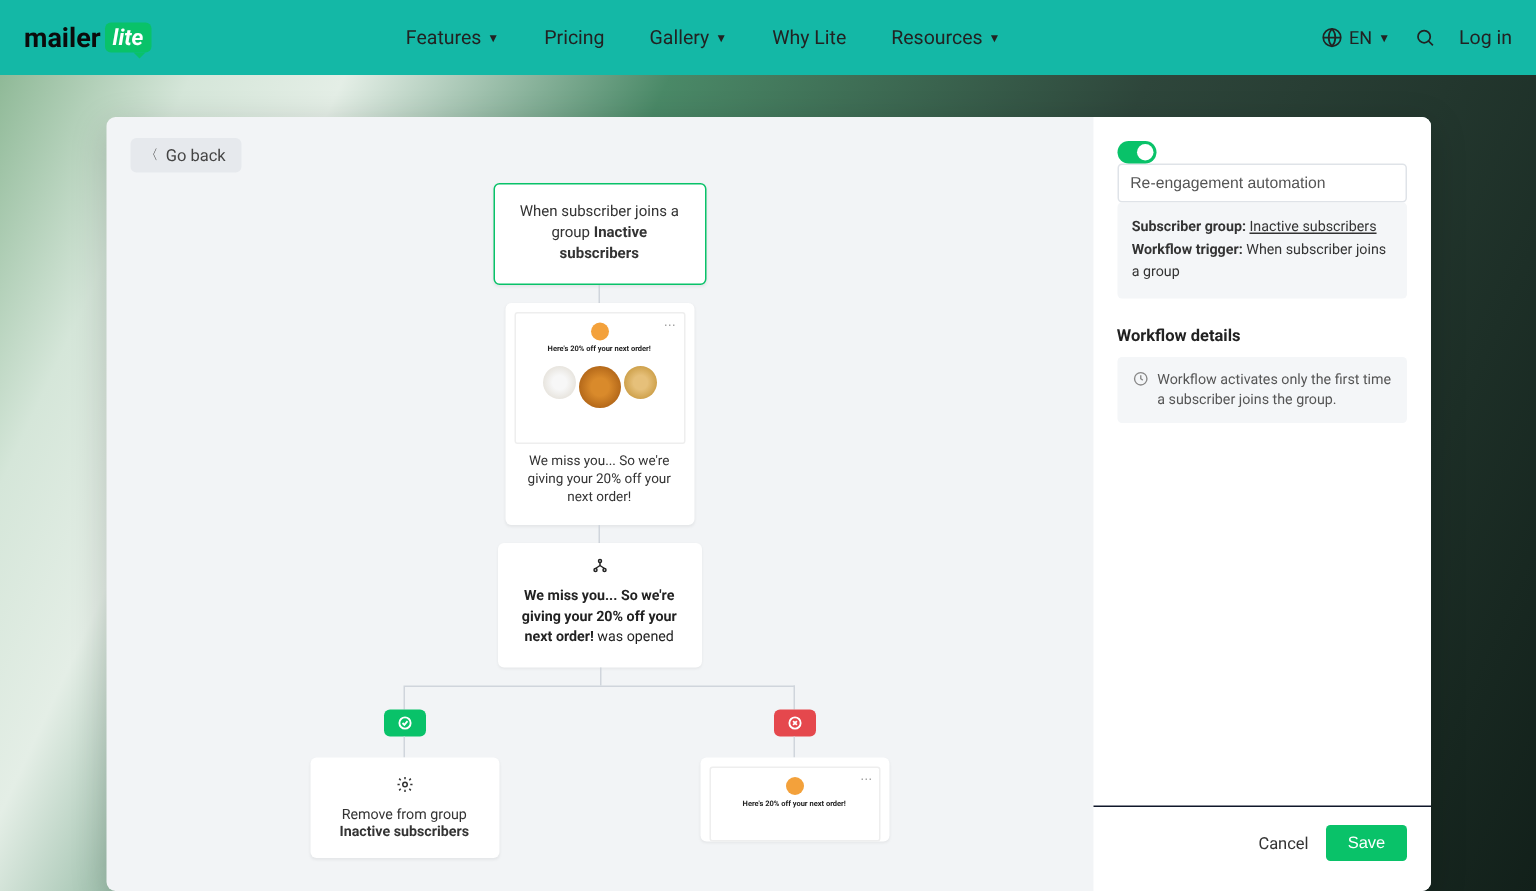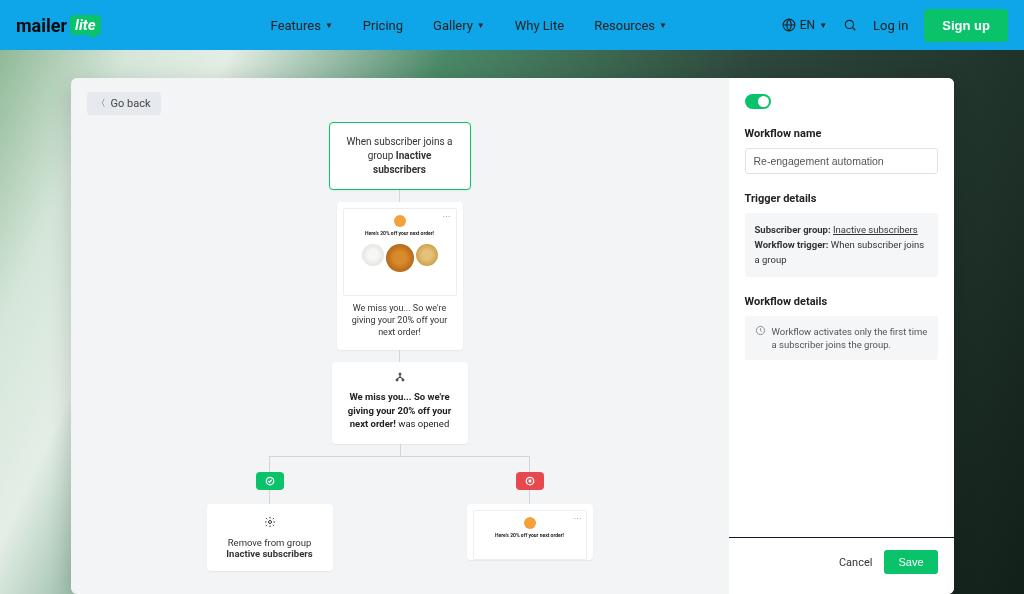--- a/index.html
+++ b/index.html
@@ -1,19 +1,19 @@
 <!DOCTYPE html>
 <html><head>
 <meta charset="utf-8">
 <style>
 * { box-sizing: border-box; margin: 0; padding: 0; }
 body { font-family: -apple-system, BlinkMacSystemFont, "Segoe UI", Roboto, Helvetica, Arial, sans-serif; background: #fff; width: 1024px; height: 594px; overflow: hidden; }
 
 
-.topnav { height: 50px; display: flex; align-items: center; padding: 0 16px; background: #0ea5e9; position: relative; z-index: 20; }
+.topnav { height: 50px; display: flex; align-items: center; padding: 0 16px; background: #14b8a6; position: relative; z-index: 20; }
 .logo { display: flex; align-items: center; font-weight: 700; font-size: 18px; color: #0b0b0b; }
 .logo .badge { background: #09c269; color: #fff; border-radius: 4px; padding: 1px 5px; margin-left: 3px; font-size: 15px; font-weight: 700; position: relative; font-style: italic; }
 .logo .badge:after { content: ""; position: absolute; bottom: -4px; right: 4px; width: 0; height: 0; border-left: 4px solid transparent; border-right: 4px solid transparent; border-top: 4px solid #09c269; }
 .nav-center { display: flex; gap: 30px; margin-left: 170px; }
 .nav-item { font-size: 13px; color: #222; cursor: pointer; display: flex; align-items: center; gap: 4px; }
 .chev { font-size: 8px; }
 .nav-right { margin-left: auto; display: flex; align-items: center; gap: 16px; }
 .lang { display: flex; align-items: center; gap: 4px; font-size: 12px; color: #222; cursor: pointer; }
 .search-ic, .globe-ic { width: 14px; height: 14px; }
 .login { font-size: 13px; color: #222; cursor: pointer; }
@@ -121,21 +121,20 @@
           <path d="M2 12h20M12 2a15 15 0 010 20M12 2a15 15 0 000 20"></path>
         </svg>
       <span>EN</span>
       <span class="chev">▼</span>
     </div>
     <svg class="search-ic" viewBox="0 0 24 24" fill="none" stroke="#222" stroke-width="2">
         <circle cx="11" cy="11" r="7"></circle>
         <path d="M21 21l-5-5"></path>
       </svg>
     <span class="login">Log in</span>
-    <button class="signup">Sign up</button>
   </div>
 </div>
 
 <div class="stage-wrap">
   <div class="stage">
 
     <div class="canvas">
       <div class="goback">
         <span class="chv">〈</span>
         <span>Go back</span>
@@ -218,24 +217,22 @@
             </div>
           </div>
         </div>
 
       </div>
     </div>
 
     <div class="panel">
       <div class="toggle"></div>
 
-      <h4>Workflow name</h4>
       <input class="wf" value="Re-engagement automation" style="">
 
-      <h4>Trigger details</h4>
       <div class="detailbox">
         <div><span class="k">Subscriber group:</span> <span class="link">Inactive subscribers</span></div>
         <div><span class="k">Workflow trigger:</span> <span>When subscriber joins a group</span></div>
       </div>
 
       <h4>Workflow details</h4>
       <div class="infobox">
         <svg class="iic" width="11" height="11" viewBox="0 0 24 24" fill="none" stroke="#888" stroke-width="2">
             <circle cx="12" cy="12" r="9"></circle>
             <path d="M12 7v5l3 2"></path>

